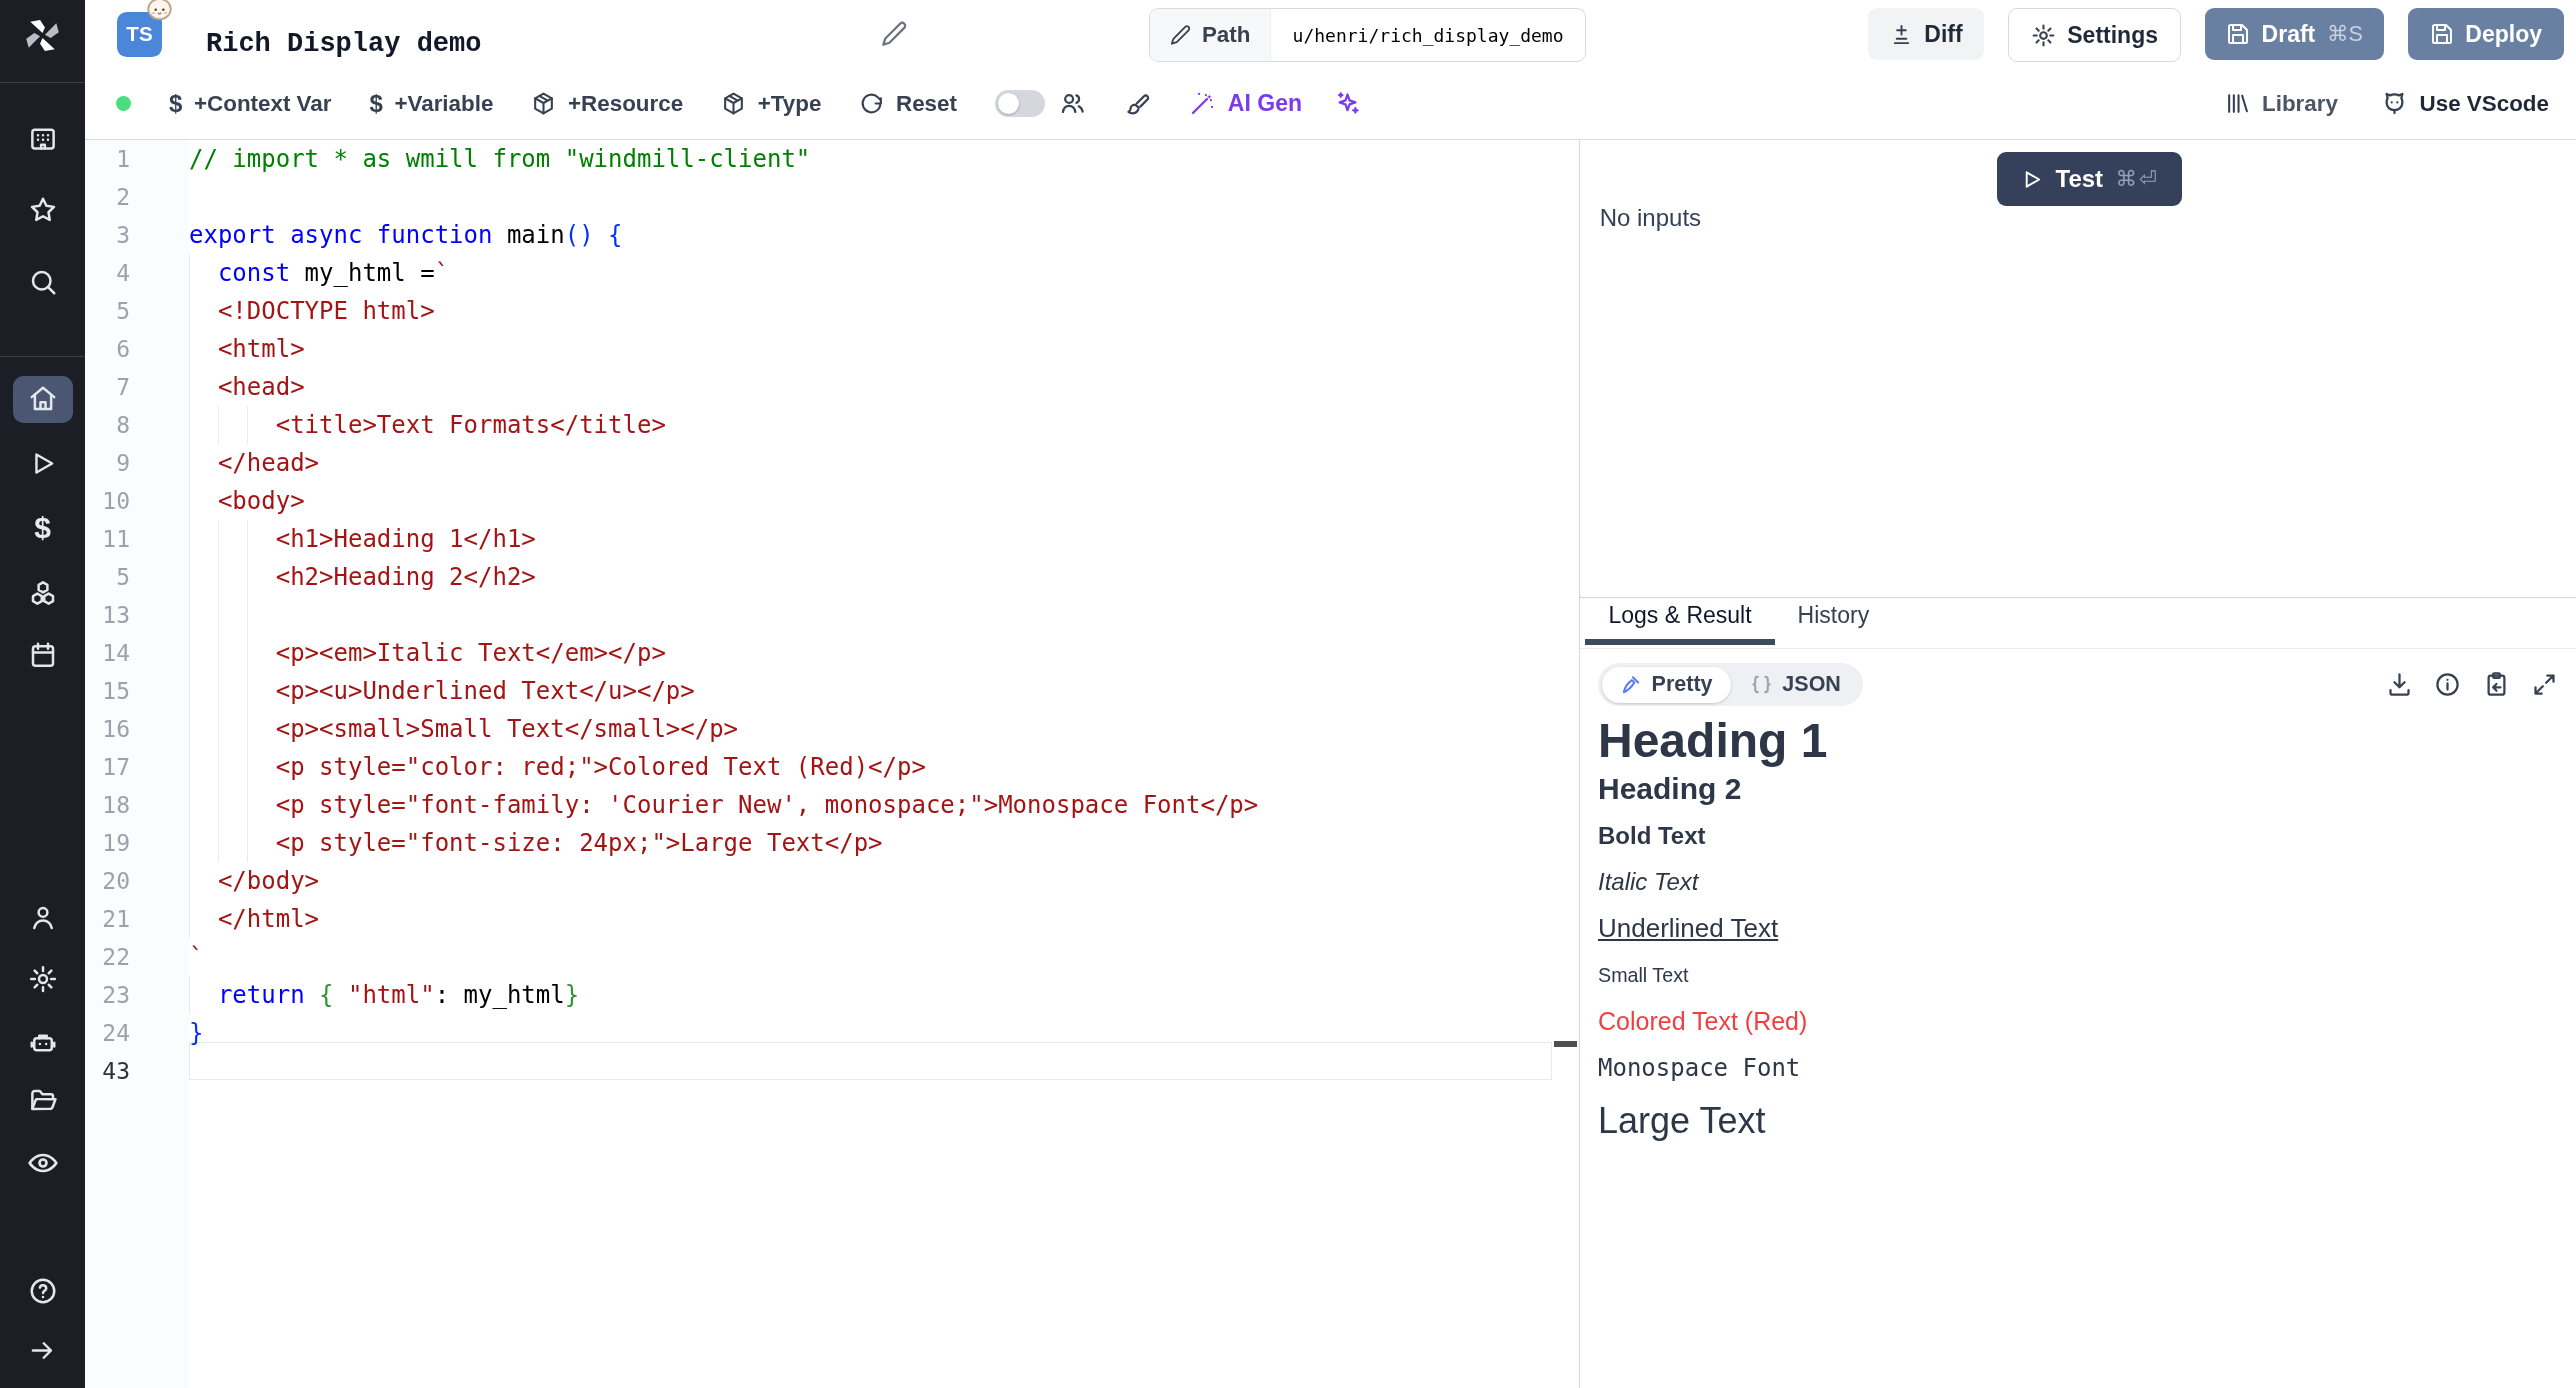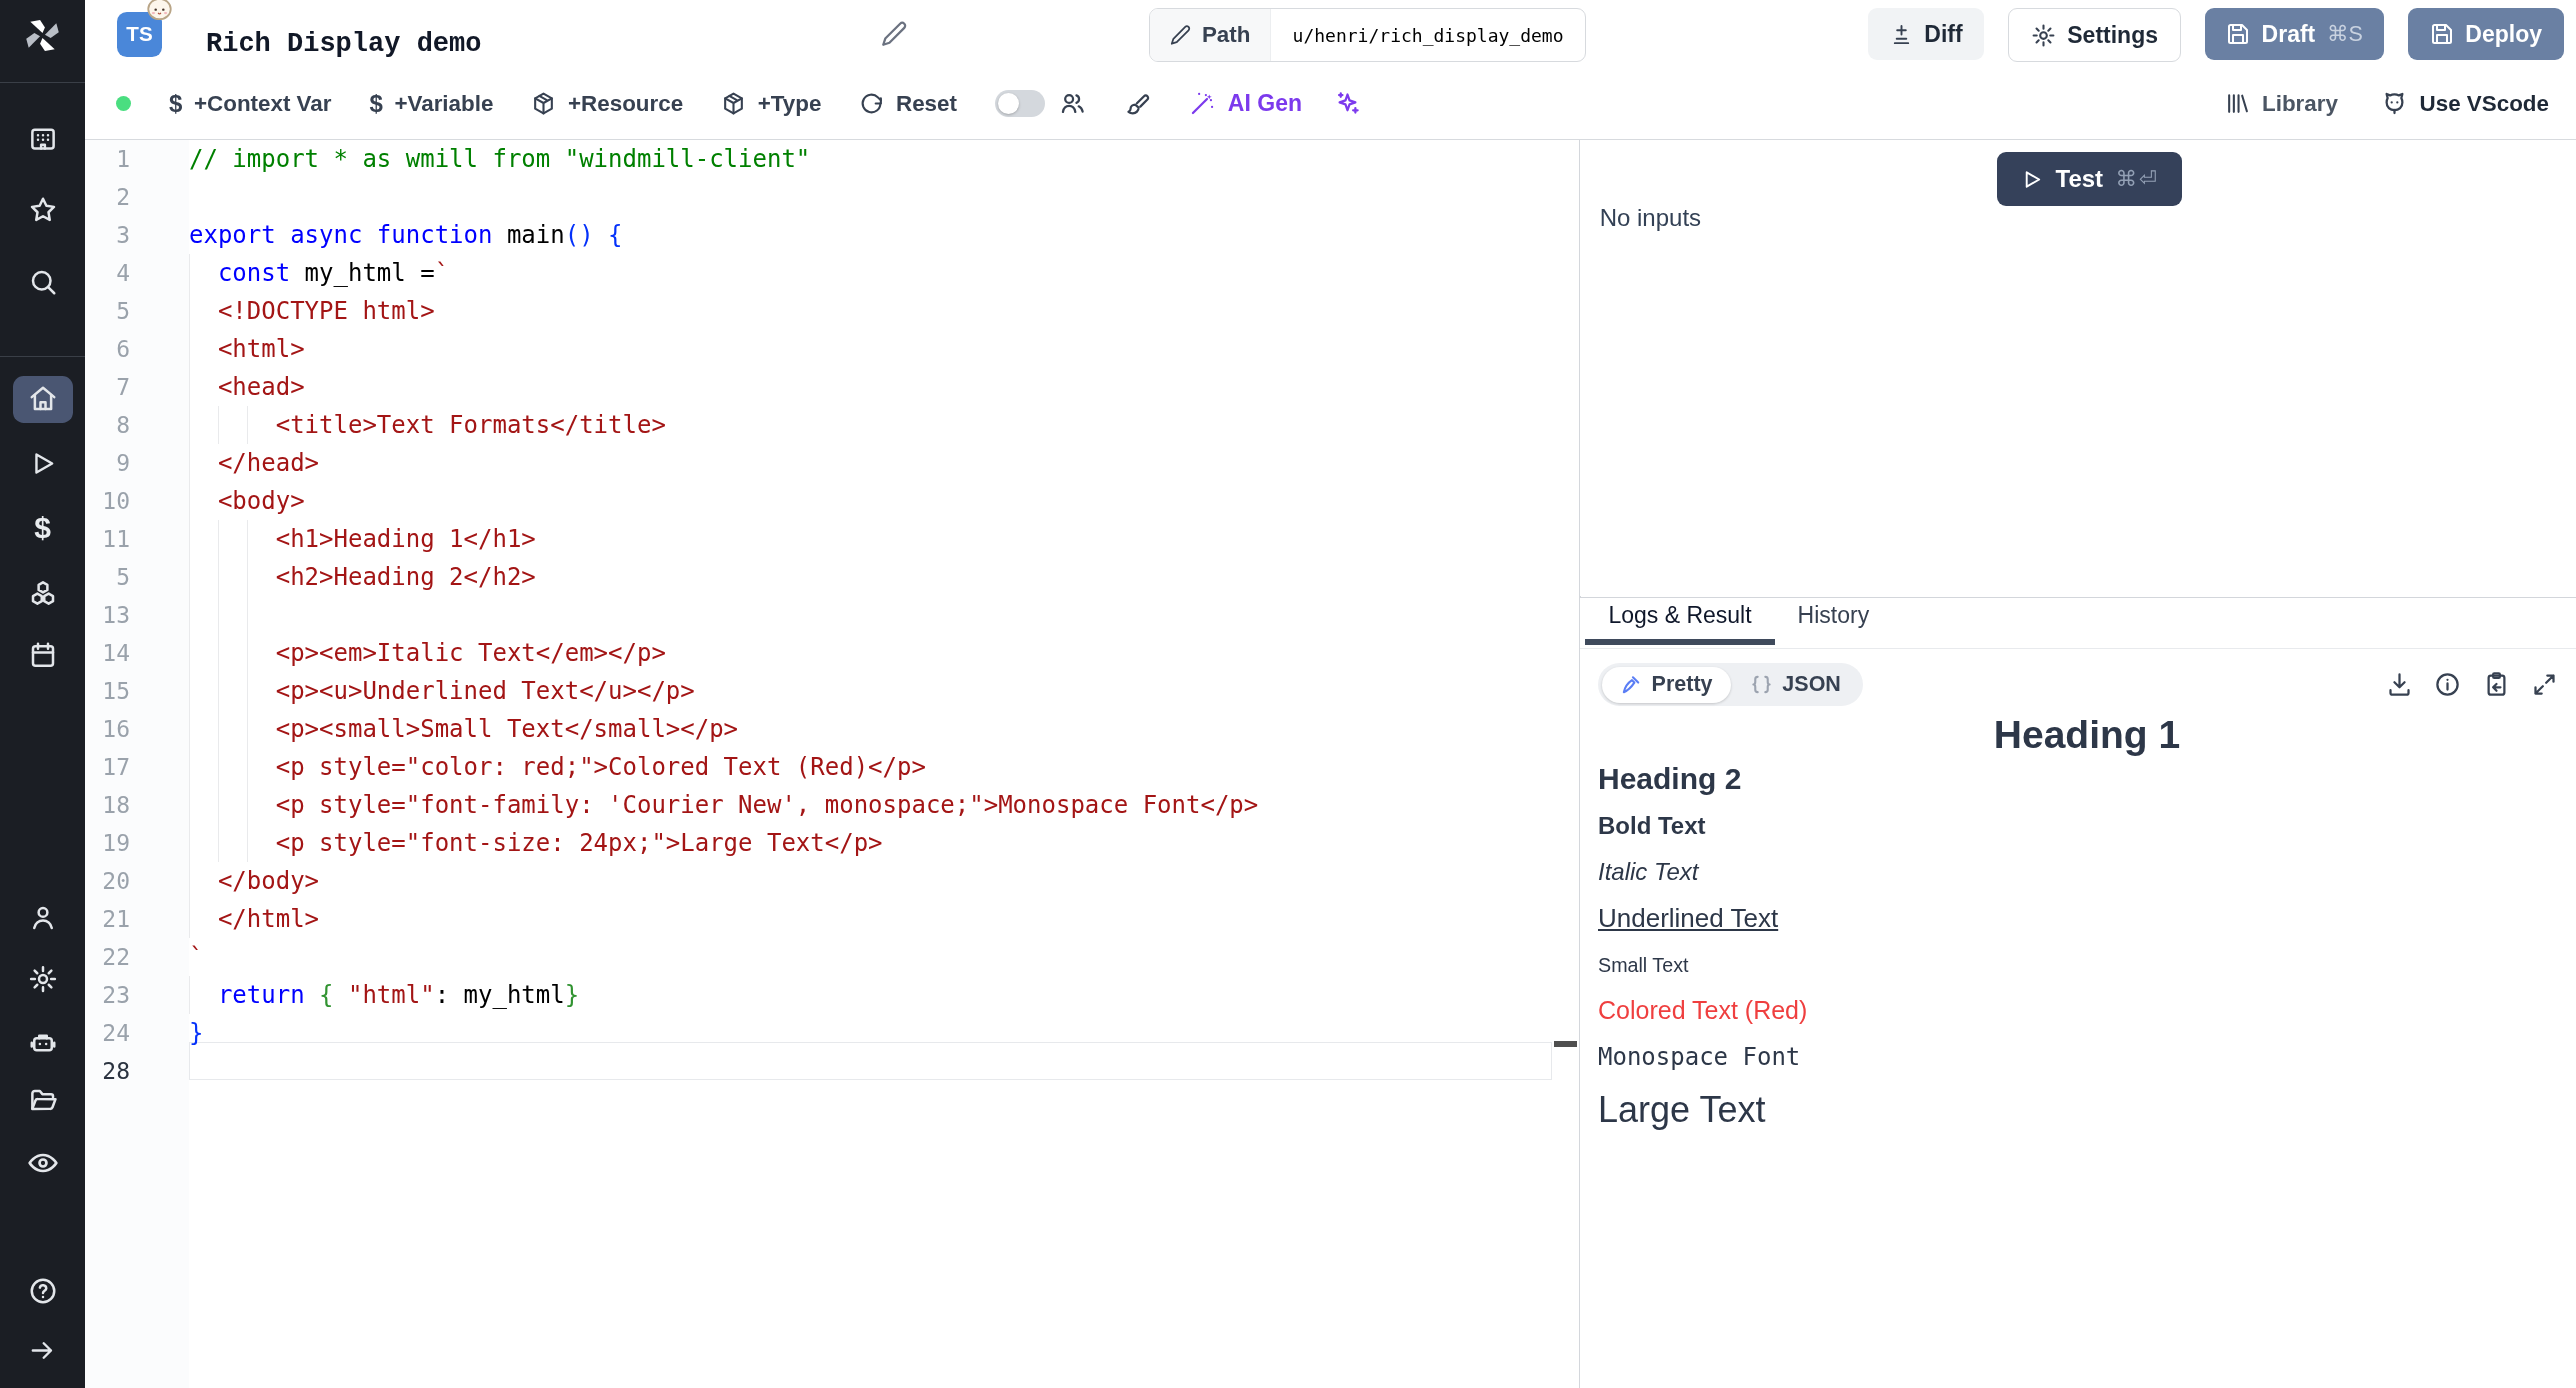--- a/index.html
+++ b/index.html
@@ -75,21 +75,21 @@
   .tab.active::after{content:"";position:absolute;left:0;right:0;bottom:-1.8px;height:6.3px;background:#3f4a5c;}
   #result-toolbar{display:flex;align-items:center;margin:14.3px 18px 0 18px;}
   #view-seg{display:flex;align-items:center;background:#eef0f3;border-radius:21.5px;padding:3.6px;gap:1.8px;}
   .seg{display:flex;align-items:center;gap:9px;padding:5.4px 18px;border-radius:18px;font-size:21.5px;font-weight:700;color:#374151;cursor:pointer;}
   .seg.active{background:#fff;box-shadow:0 0.9px 2.7px rgba(0,0,0,.18);}
   .ic-blue{stroke:#5b7ef5;fill:none;stroke-width:2.2;stroke-linecap:round;stroke-linejoin:round;}
   .ic-muted{stroke:#9ca3af;fill:none;stroke-width:2.2;stroke-linecap:round;stroke-linejoin:round;}
   #result-actions{margin-left:auto;display:flex;align-items:center;gap:21.5px;}
   #result-actions .act{cursor:pointer;}
   #rendered{padding:7.2px 0 0 18px;color:#2d3748;}
-  .r-h1{font-size:39px;font-weight:700;line-height:1.15;margin:0 0 3.6px;text-align:center;}
+  .r-h1{font-size:48px;font-weight:700;line-height:1.15;margin:0 0 3.6px;}
   .r-h2{font-size:30px;font-weight:700;margin:0 0 16px;}
   .r-bold{font-size:24px;font-weight:700;margin:0 0 18px;}
   .r-italic{font-size:24px;font-style:italic;margin:0 0 17px;}
   .r-underline{font-size:26px;text-decoration:underline;margin:0 0 19.7px;}
   .r-small{font-size:19.7px;margin:0 0 19.7px;}
   .r-red{font-size:25px;color:#ef3f3f;margin:0 0 18px;}
   .r-mono{font-size:24px;font-family:"DejaVu Sans Mono",monospace;margin:0 0 18px;}
   .r-large{font-size:36px;margin:0;}
 </style>
 </head>
@@ -363,21 +363,21 @@
         <div class="erow"><div class="ln">15</div><div class="deco"></div><div class="code"><span class="guide" style="left: 0ch;"></span><span class="guide" style="left: 2ch;"></span><span class="guide" style="left: 4ch;"></span><span class="tk-str">      &lt;p&gt;&lt;u&gt;Underlined Text&lt;/u&gt;&lt;/p&gt;</span></div></div>
         <div class="erow"><div class="ln">16</div><div class="deco"></div><div class="code"><span class="guide" style="left: 0ch;"></span><span class="guide" style="left: 2ch;"></span><span class="guide" style="left: 4ch;"></span><span class="tk-str">      &lt;p&gt;&lt;small&gt;Small Text&lt;/small&gt;&lt;/p&gt;</span></div></div>
         <div class="erow"><div class="ln">17</div><div class="deco"></div><div class="code"><span class="guide" style="left: 0ch;"></span><span class="guide" style="left: 2ch;"></span><span class="guide" style="left: 4ch;"></span><span class="tk-str">      &lt;p style="color: red;"&gt;Colored Text (Red)&lt;/p&gt;</span></div></div>
         <div class="erow"><div class="ln">18</div><div class="deco"></div><div class="code"><span class="guide" style="left: 0ch;"></span><span class="guide" style="left: 2ch;"></span><span class="guide" style="left: 4ch;"></span><span class="tk-str">      &lt;p style="font-family: 'Courier New', monospace;"&gt;Monospace Font&lt;/p&gt;</span></div></div>
         <div class="erow"><div class="ln">19</div><div class="deco"></div><div class="code"><span class="guide" style="left: 0ch;"></span><span class="guide" style="left: 2ch;"></span><span class="guide" style="left: 4ch;"></span><span class="tk-str">      &lt;p style="font-size: 24px;"&gt;Large Text&lt;/p&gt;</span></div></div>
         <div class="erow"><div class="ln">20</div><div class="deco"></div><div class="code"><span class="guide" style="left: 0ch;"></span><span class="tk-str">  &lt;/body&gt;</span></div></div>
         <div class="erow"><div class="ln">21</div><div class="deco"></div><div class="code"><span class="guide" style="left: 0ch;"></span><span class="tk-str">  &lt;/html&gt;</span></div></div>
         <div class="erow"><div class="ln">22</div><div class="deco"></div><div class="code"><span class="tk-str">`</span></div></div>
         <div class="erow"><div class="ln">23</div><div class="deco"></div><div class="code"><span class="guide" style="left: 0ch;"></span><span class="tk-pl">  </span><span class="tk-kw">return</span><span class="tk-pl"> </span><span class="tk-br2">{</span><span class="tk-pl"> </span><span class="tk-str">"html"</span><span class="tk-pl">: my_html</span><span class="tk-br2">}</span></div></div>
         <div class="erow"><div class="ln">24</div><div class="deco"></div><div class="code"><span class="tk-br1">}</span></div></div>
-        <div class="erow"><div class="ln active">28</div><div class="deco"></div><div class="code"></div></div>
+        <div class="erow"><div class="ln active">43</div><div class="deco"></div><div class="code"></div></div>
       </div>
     <div id="ruler-mark"></div>
   </section>
   <div id="v-divider"></div>
 
   <section id="inputs-panel">
     <div id="test-btn">
       <svg class="ic-white" width="23" height="23" viewBox="0 0 24 24">
         <path d="M7 4.5l13 7.5-13 7.5z"></path>
       </svg>

